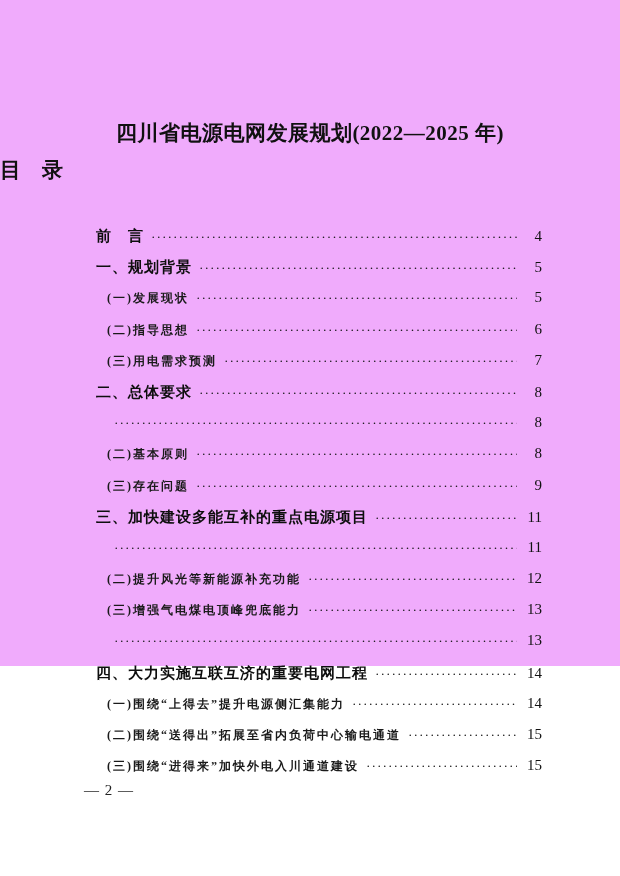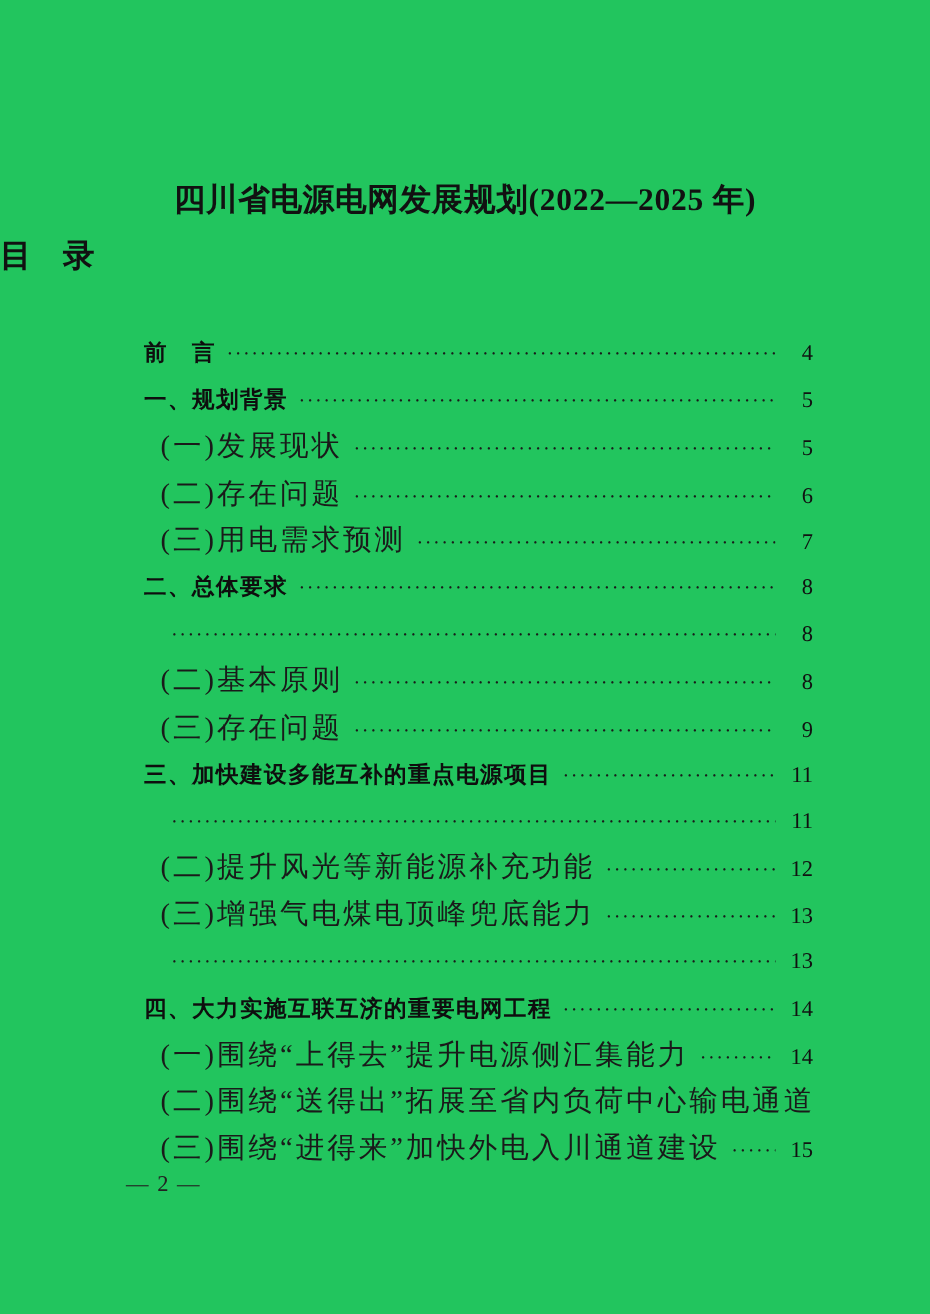--- a/index.html
+++ b/index.html
@@ -7,22 +7,22 @@
   body {
     width: 620px;
     height: 876px;
     font-family: "Liberation Serif", serif;
     color: #161616;
     overflow: hidden;
   }
   .page {
     position: relative;
     width: 620px;
-    height: 876px;
-    background: #22c55e;
+    height: 666px;
+    background: #f0abfc;
   }
   .doc-title {
     padding-top: 121px;
     text-align: center;
     font-family: "Liberation Serif", serif;
     font-size: 21px;
     font-weight: bold;
     letter-spacing: 0.5px;
     line-height: 24px;
     color: #111111;
@@ -52,22 +52,22 @@
     font-family: "Liberation Sans", sans-serif;
     font-weight: bold;
     font-size: 15px;
     letter-spacing: 1px;
     color: #0e0e0e;
     margin-left: 12px;
   }
   .toc-row.lvl1 { padding-left: 23px; }
   .toc-row.lvl1 .entry-text {
     font-family: "Liberation Serif", serif;
-    font-weight: normal;
-    font-size: 19px;
+    font-weight: bold;
+    font-size: 12px;
     letter-spacing: 2px;
     color: #1a1a1a;
   }
   .leader {
     flex: 1;
     overflow: hidden;
     margin: 0 9px 0 7px;
     font-family: "Liberation Serif", serif;
     font-size: 13.5px;
     letter-spacing: 1px;
@@ -108,21 +108,21 @@
     <span class="entry-text">一、规划背景</span>
     <span class="leader">································································································································································</span>
     <span class="page-num">5</span>
   </div>
       <div class="toc-row lvl1">
     <span class="entry-text">(一)发展现状</span>
     <span class="leader">································································································································································</span>
     <span class="page-num">5</span>
   </div>
       <div class="toc-row lvl1">
-    <span class="entry-text">(二)存在问题</span>
+    <span class="entry-text">(二)指导思想</span>
     <span class="leader">································································································································································</span>
     <span class="page-num">6</span>
   </div>
       <div class="toc-row lvl1">
     <span class="entry-text">(三)用电需求预测</span>
     <span class="leader">································································································································································</span>
     <span class="page-num">7</span>
   </div>
       <div class="toc-row lvl0">
     <span class="entry-text">二、总体要求</span>

